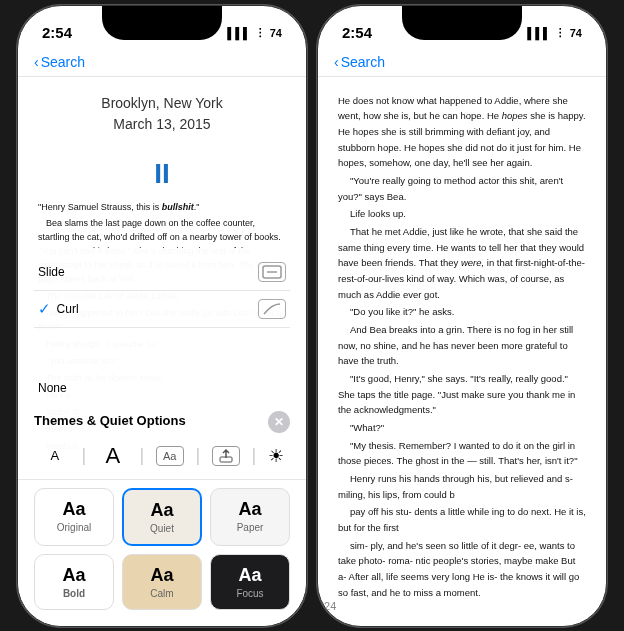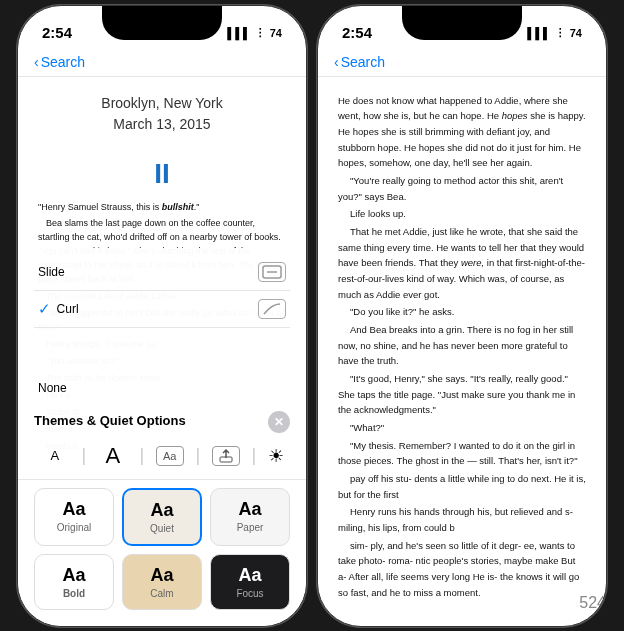--- a/index.html
+++ b/index.html
@@ -268,24 +268,24 @@
     }
     .reading-content p {
       margin-bottom: 2px;
     }
     .reading-content p.indent {
       text-indent: 12px;
     }
     .page-num {
       position: absolute;
       bottom: 14px;
-      left: 12px;
+      left: 0;
       right: 0;
-      text-align: right;
-      font-size: 16px;
+      text-align: left;
+      font-size: 11px;
       color: #888;
     }
   </style>
 </head>
 <body>
 
 <div class="phones-container">
 
   <div class="phone">
     <div class="phone-inner">
@@ -439,22 +439,22 @@
       <div class="reading-content">
         <p>He does not know what happened to Addie, where she went, how she is, but he can hope. He <span class="italic">hopes</span> she is happy. He hopes she is still brimming with defiant joy, and stubborn hope. He hopes she did not do it just for him. He hopes, somehow, one day, he'll see her again.</p>
         <p class="indent">"You're really going to method actor this shit, aren't you?" says Bea.</p>
         <p class="indent">Life looks up.</p>
         <p class="indent">That he met Addie, just like he wrote, that she said the same thing every time. He wants to tell her that they would have been friends. That they <span class="italic">were,</span> in that first-night-of-the-rest-of-our-lives kind of way. Which was, of course, as much as Addie ever got.</p>
         <p class="indent">"Do you like it?" he asks.</p>
         <p class="indent">And Bea breaks into a grin. There is no fog in her still now, no shine, and he has never been more grateful to have the truth.</p>
         <p class="indent">"It's good, Henry," she says. "It's really, really good." She taps the title page. "Just make sure you thank me in the acknowledgments."</p>
         <p class="indent">"What?"</p>
         <p class="indent">"My thesis. Remember? I wanted to do it on the girl in those pieces. The ghost in the — still. That's her, isn't it?"</p>
+        <p class="indent">Henry runs his h­ands through his, but relieved and s­miling, his lips, from could b</p>
         <p class="indent">pay off his stu- dents a little while ing to do next. He it is, but for the first</p>
-        <p class="indent">Henry runs his h­ands through his, but relieved and s­miling, his lips, from could b</p>
         <p class="indent">sim- ply, and he's seen so little of it degr- ee, wants to take photo- roma- ntic people's stories, maybe make But a- After all, life seems very long He is- the knows it will go so fast, and he to miss a moment.</p>
       </div>
 
       <div class="page-num">524</div>
     </div>
   </div>
 
 </div>
 
 </body></html>

